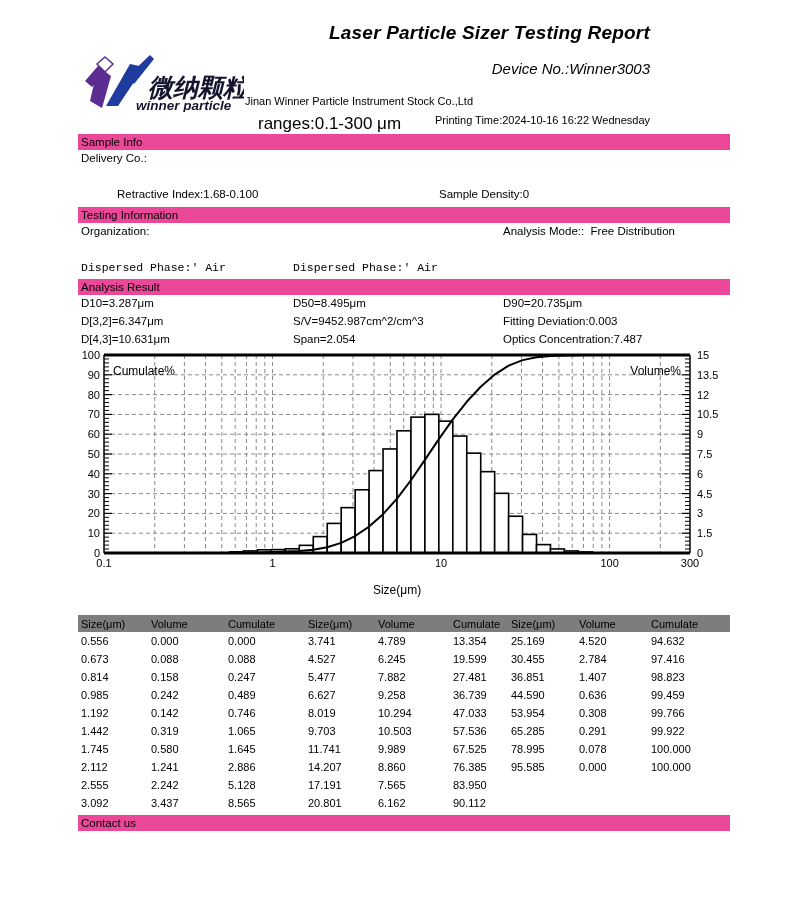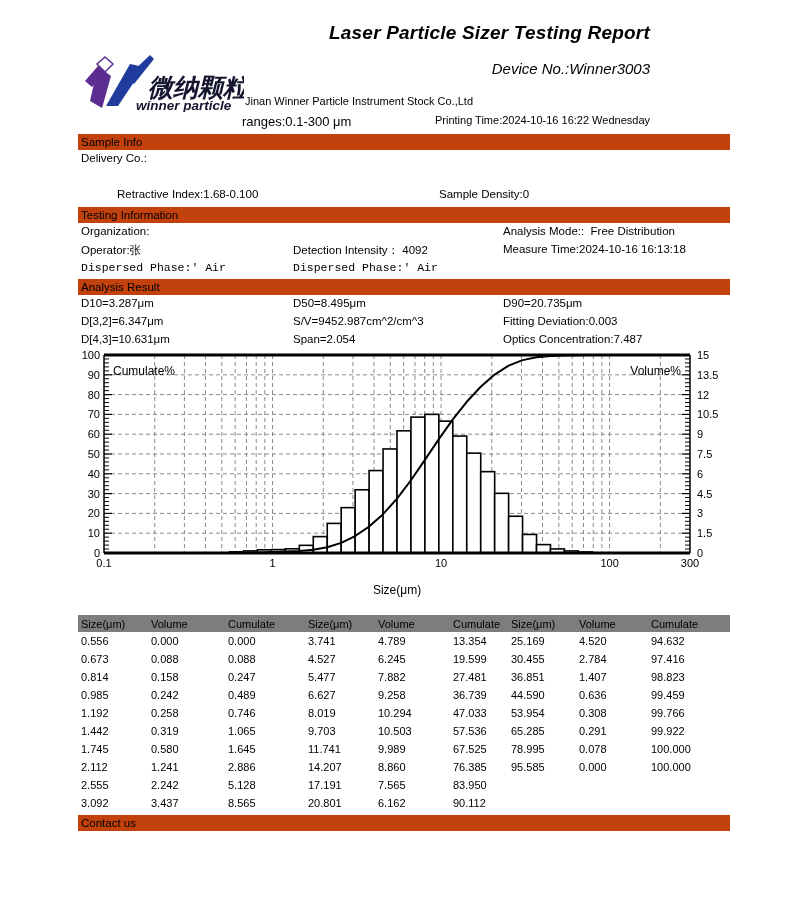--- a/index.html
+++ b/index.html
@@ -2,23 +2,23 @@
 <html><head>
 <meta charset="utf-8">
 <style>
   html,body{margin:0;padding:0;background:#fff;}
   #page{position:relative;width:730px;height:900px;background:#ffffff;overflow:hidden;
         font-family:"Liberation Sans", sans-serif;color:#000;}
   .abs{position:absolute;}
   #report-title{top:22px;right:80px;font-size:19px;font-weight:bold;font-style:italic;letter-spacing:0.2px;}
   #device-no{top:60px;right:80px;font-size:15px;font-style:italic;}
   #company-name{left:245px;top:95px;font-size:11px;}
-  #ranges{left:242px;top:114px;font-size:13px;}
+  #ranges{left:258px;top:114px;font-size:17px;}
   #printing-time{right:80px;top:114px;font-size:11px;}
-  .section-bar{left:78px;width:657px;height:16px;background:#c2410c;color:#000;
+  .section-bar{left:78px;width:657px;height:16px;background:#ec4899;color:#000;
                font-size:11.5px;line-height:16px;padding-left:3px;box-sizing:border-box;}
   .info-row{left:78px;width:657px;height:16px;font-size:11.5px;}
   .info-cell{position:absolute;top:0;white-space:pre;}
   .c1{left:3px;} .c2a{left:325px;} .c2{left:215px;} .c3{left:425px;}
   #chart-wrap{left:75px;top:348px;width:660px;height:252px;}
   
   #results-table{left:78px;top:615px;width:657px;font-size:11px;}
   .tbl-row{display:grid;grid-template-columns:70px 77px 80px 70px 75px 58px 68px 72px 87px;height:18px;align-items:center;}
   .tbl-row > div{padding-left:3px;white-space:nowrap;}
   #table-header{background:#7d7d7d;height:17px;color:#000;}
@@ -54,25 +54,20 @@
   </div>
   <div class="abs info-row" style="top:188px;margin-left:36px;">
     <span class="info-cell c1">Retractive Index:1.68-0.100</span>
     <span class="info-cell c2a">Sample Density:0</span>
   </div>
 
   <div class="abs section-bar" style="top:207px;">Testing Information</div>
   <div class="abs info-row" style="top:225px;">
     <span class="info-cell c1">Organization:</span>
     <span class="info-cell c3">Analysis Mode::  Free Distribution</span>
-  </div>
-  <div class="abs info-row" style="top:243px;">
-    <span class="info-cell c1">Operator:张</span>
-    <span class="info-cell c2">Detection Intensity： 4092</span>
-    <span class="info-cell c3">Measure Time:2024-10-16 16:13:18</span>
   </div>
   <div class="abs info-row" style="top:261px;font-family:Liberation Mono, monospace;">
     <span class="info-cell c1">Dispersed Phase:' Air</span>
     <span class="info-cell c2">Dispersed Phase:' Air</span>
   </div>
 
   <div class="abs section-bar" style="top:279px;">Analysis Result</div>
   <div class="abs info-row" style="top:297px;">
     <span class="info-cell c1">D10=3.287μm</span>
     <span class="info-cell c2">D50=8.495μm</span>
@@ -346,21 +341,21 @@
           <div>0.489</div>
           <div>6.627</div>
           <div>9.258</div>
           <div>36.739</div>
           <div>44.590</div>
           <div>0.636</div>
           <div>99.459</div>
         </div>
         <div class="tbl-row">
           <div>1.192</div>
-          <div>0.258</div>
+          <div>0.142</div>
           <div>0.746</div>
           <div>8.019</div>
           <div>10.294</div>
           <div>47.033</div>
           <div>53.954</div>
           <div>0.308</div>
           <div>99.766</div>
         </div>
         <div class="tbl-row">
           <div>1.442</div>

